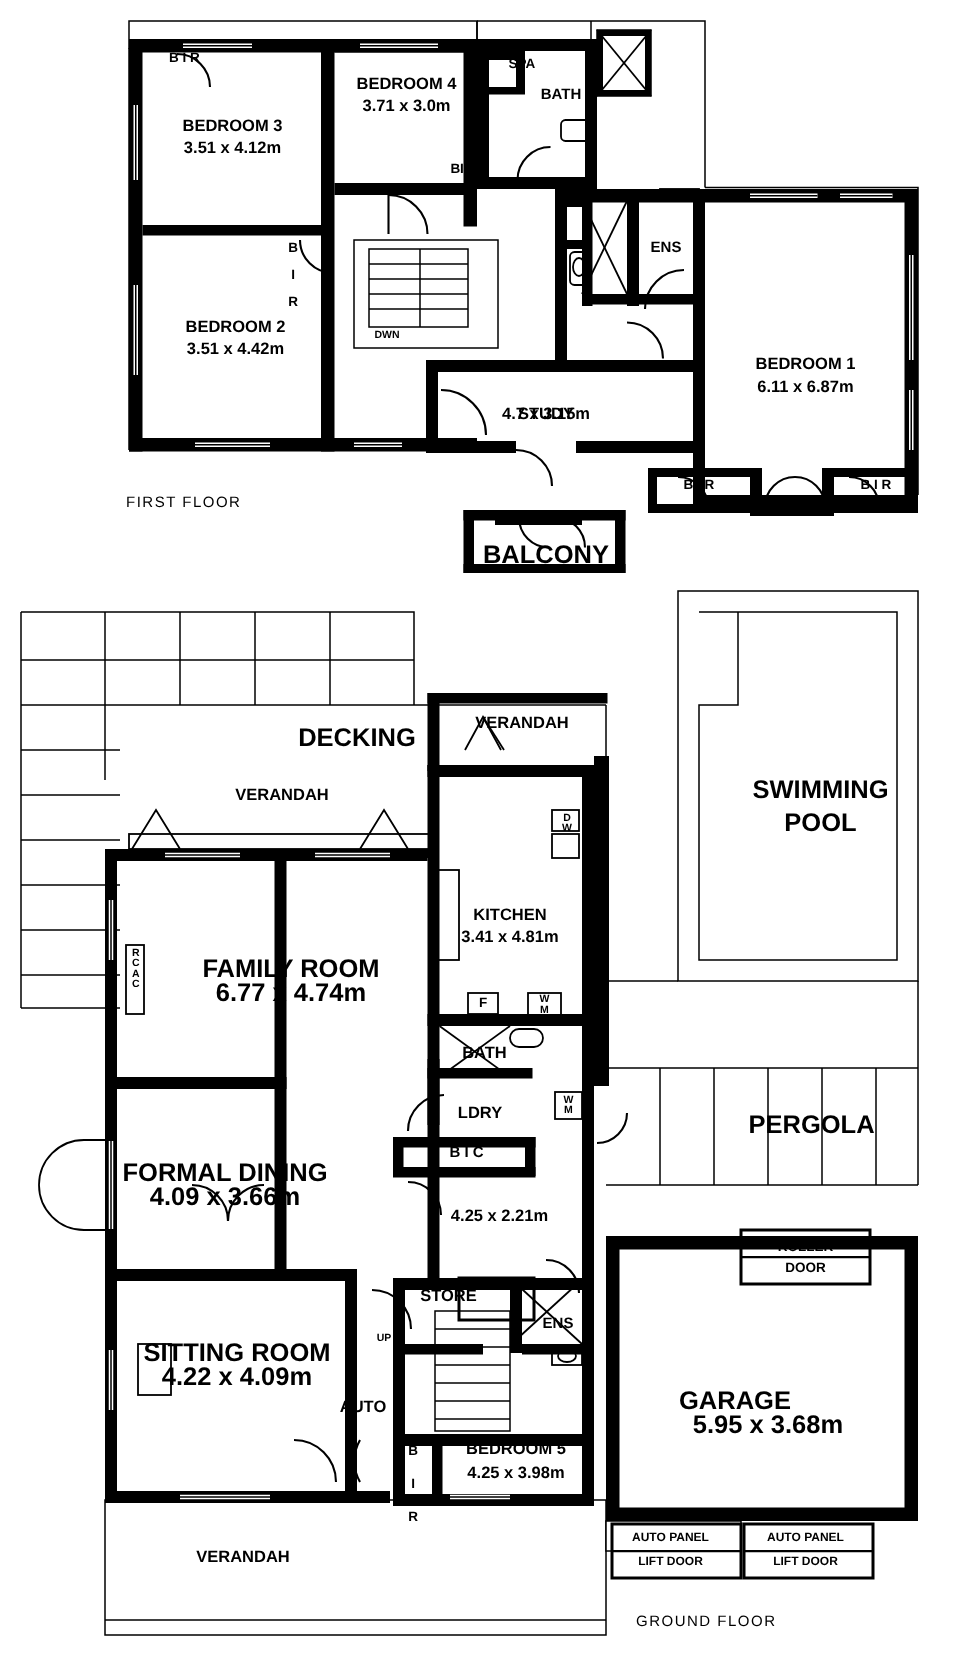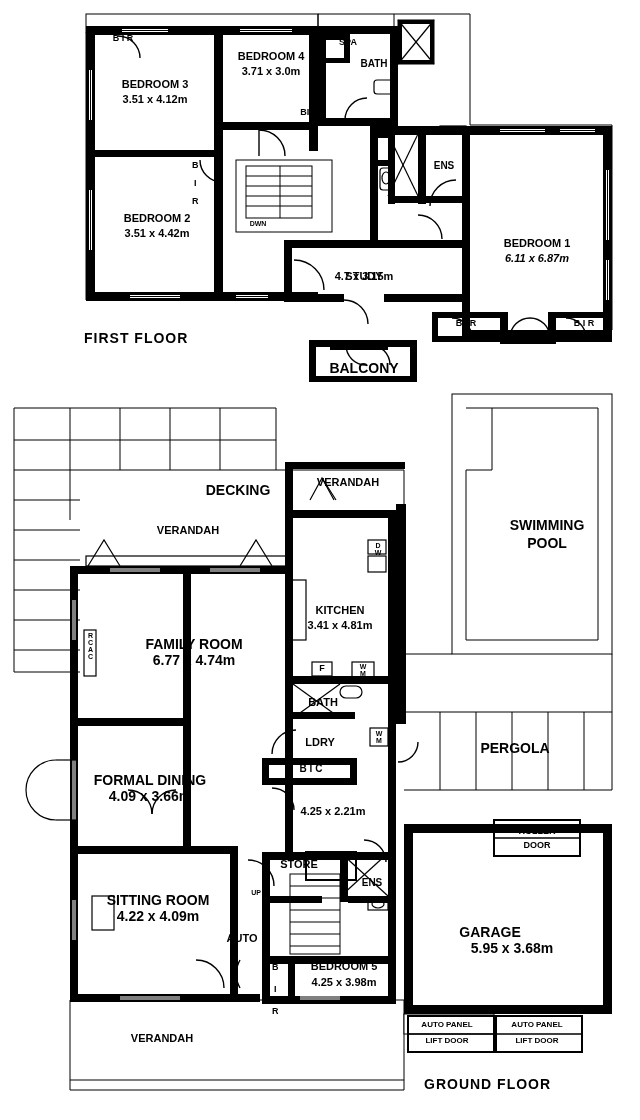--- a/index.html
+++ b/index.html
@@ -4,22 +4,22 @@
 <style>
   html,body{margin:0;padding:0;background:#fff;}
   body{width:640px;height:1120px;font-family:"Liberation Sans",sans-serif;position:relative;overflow:hidden;}
   #plan{position:absolute;left:0;top:0;width:640px;height:1120px;}
   .lbl{position:absolute;text-align:center;line-height:1.15;color:#000;font-weight:bold;white-space:nowrap;}
   .t11{font-size:11px;}
   .t10{font-size:10px;}
   .t9{font-size:9px;}
   .t8{font-size:8px;}
   .t7{font-size:7px;}
-  .t12{font-size:14px;}
-  .floor{font-size:14px;letter-spacing:1px;font-weight:bold;}
+  .t12{font-size:17px;}
+  .floor{font-size:10px;letter-spacing:1px;font-weight:normal;}
   .vert{writing-mode:vertical-rl;text-orientation:upright;letter-spacing:-1px;}
 </style>
 </head>
 <body>
 
 <svg id="plan" viewBox="0 0 640 1120">
   <rect x="0" y="0" width="640" height="1120" fill="#fff"></rect>
 
   <g>
 
@@ -333,21 +333,21 @@
 <div class="lbl t11" style="left:98px;top:227px;width:118px;">3.51 x 4.42m</div>
 <div class="lbl t9 vert" style="left:190px;top:160px;"><span>B I R</span></div>
 
 <div class="lbl t9" style="left:328px;top:37px;width:40px;">SPA</div>
 <div class="lbl t10" style="left:352px;top:58px;width:44px;">BATH</div>
 
 <div class="lbl t9 vert" style="left:386px;top:158px;"><span>B I C</span></div>
 <div class="lbl t10" style="left:424px;top:160px;width:40px;">ENS</div>
 
 <div class="lbl t11" style="left:470px;top:237px;width:134px;">BEDROOM 1</div>
-<div class="lbl t11" style="left:470px;top:252px;width:134px;font-style:italic;">6.11 x 6.87m</div>
+<div class="lbl t11" style="left:470px;top:252px;width:134px;">6.11 x 6.87m</div>
 
 <div class="lbl t11" style="left:310px;top:270px;width:108px;">STUDY</div>
 <div class="lbl t11" style="left:310px;top:270px;width:108px;">4.7 x 3.15m</div>
 
 <div class="lbl t7" style="left:238px;top:220px;width:40px;">DWN</div>
 
 <div class="lbl t9" style="left:436px;top:318px;width:60px;">B I R</div>
 <div class="lbl t10" style="left:502px;top:330px;width:52px;">BAL</div>
 <div class="lbl t9" style="left:556px;top:318px;width:56px;">B I R</div>
 <div class="lbl t12" style="left:312px;top:360px;width:104px;">BALCONY</div>
@@ -382,21 +382,21 @@
 <div class="lbl t11" style="left:266px;top:858px;width:66px;">STORE</div>
 <div class="lbl t10" style="left:352px;top:877px;width:40px;">ENS</div>
 <div class="lbl t7" style="left:244px;top:889px;width:24px;">UP</div>
 
 <div class="lbl t11" style="left:208px;top:932px;width:68px;">AUTO</div>
 <div class="lbl t9 vert" style="left:270px;top:962px;letter-spacing:1px;"><span>B I R</span></div>
 
 <div class="lbl t11" style="left:292px;top:960px;width:104px;">BEDROOM 5</div>
 <div class="lbl t11" style="left:292px;top:976px;width:104px;">4.25 x 3.98m</div>
 
-<div class="lbl t12" style="left:460px;top:740px;width:110px;">PERGOLA</div>
+<div class="lbl t12" style="left:486px;top:740px;width:110px;">PERGOLA</div>
 
 <div class="lbl t12" style="left:430px;top:924px;width:120px;">GARAGE</div>
 <div class="lbl t12" style="left:452px;top:940px;width:120px;">5.95 x 3.68m</div>
 
 <div class="lbl t9" style="left:500px;top:826px;width:74px;">ROLLER</div>
 <div class="lbl t9" style="left:500px;top:840px;width:74px;">DOOR</div>
 
 <div class="lbl t8" style="left:410px;top:1020px;width:74px;">AUTO PANEL</div>
 <div class="lbl t8" style="left:410px;top:1036px;width:74px;">LIFT DOOR</div>
 <div class="lbl t8" style="left:498px;top:1020px;width:78px;">AUTO PANEL</div>

